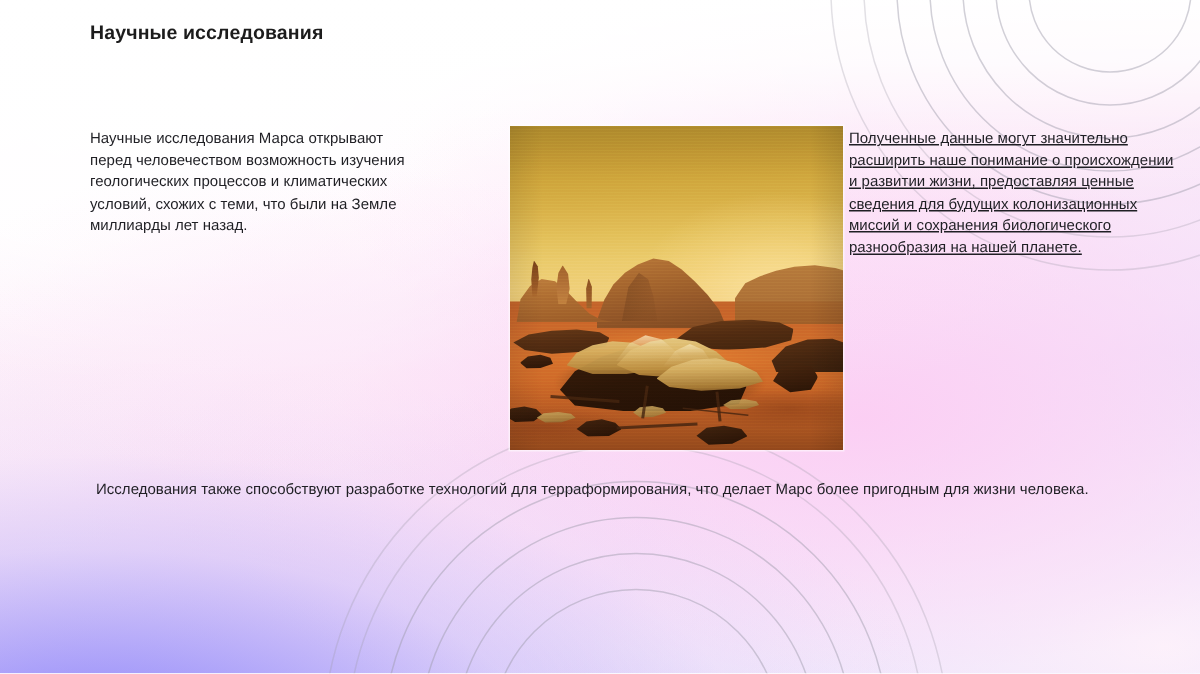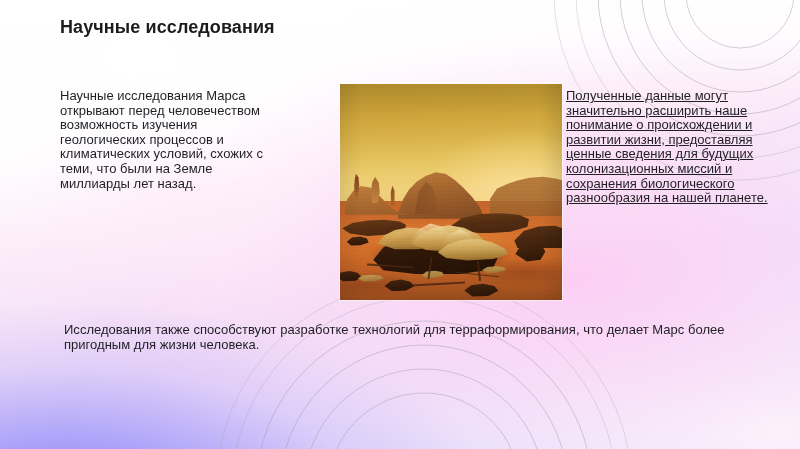--- a/index.html
+++ b/index.html
@@ -56,31 +56,31 @@
     stroke-width: 1;
     opacity: 0.46;
   }
   .ring-path.faint { opacity: 0.30; }
 
   
   .slide-title {
     position: absolute;
     left: 60px;
     top: 5px;
-    font-size: 18px;
+    font-size: 13px;
     font-weight: bold;
     color: #1c1c1c;
     letter-spacing: 0.1px;
     white-space: nowrap;
   }
 
   
   .para {
     position: absolute;
-    font-size: 13px;
+    font-size: 10px;
     line-height: 14.6px;
     color: #1f1f24;
     letter-spacing: 0.02px;
   }
   .para-left {
     left: 60px;
     top: 76px;
     width: 218px;
   }
   .para-right {

